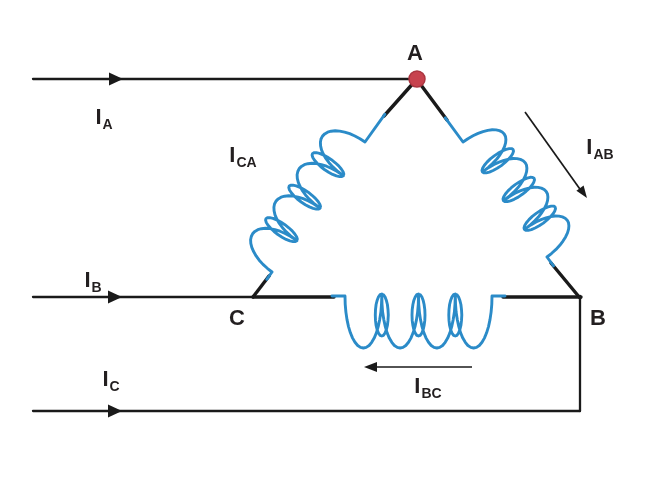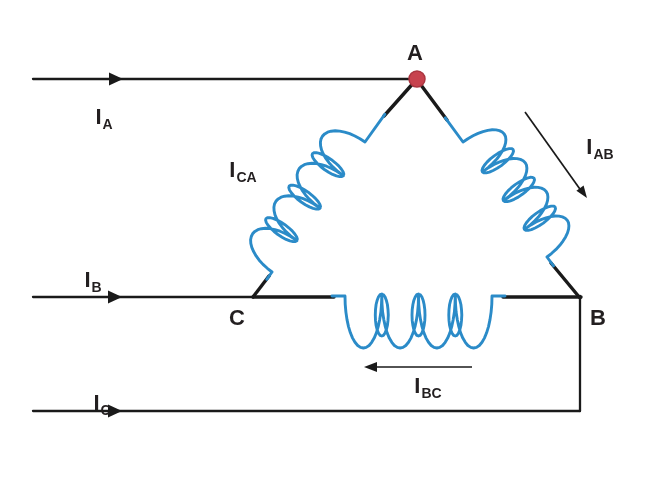--- a/index.html
+++ b/index.html
@@ -84,25 +84,25 @@
   <div class="lbl" style="left:237px;top:318px;">
     <span>C</span>
   </div>
 
   <div class="lbl" style="left:104px;top:110px;margin-top:7px;">
     <span class="main">I</span><span class="sub">A</span>
   </div>
   <div class="lbl" style="left:93px;top:280px;">
     <span class="main">I</span><span class="sub">B</span>
   </div>
-  <div class="lbl" style="left:102px;top:379px;margin-top:24px;">
+  <div class="lbl" style="left:111px;top:379px;">
     <span class="main">I</span><span class="sub">C</span>
   </div>
 
-  <div class="lbl" style="left:243px;top:155px;margin-top:15px;">
+  <div class="lbl" style="left:243px;top:155px;">
     <span class="main">I</span><span class="sub">CA</span>
   </div>
   <div class="lbl" style="left:584px;top:147px;margin-left:16px;">
     <span class="main">I</span><span class="sub">AB</span>
   </div>
   <div class="lbl" style="left:428px;top:386px;text-align:center;">
     <span class="main">I</span><span class="sub">BC</span>
   </div>
 
 </div>

